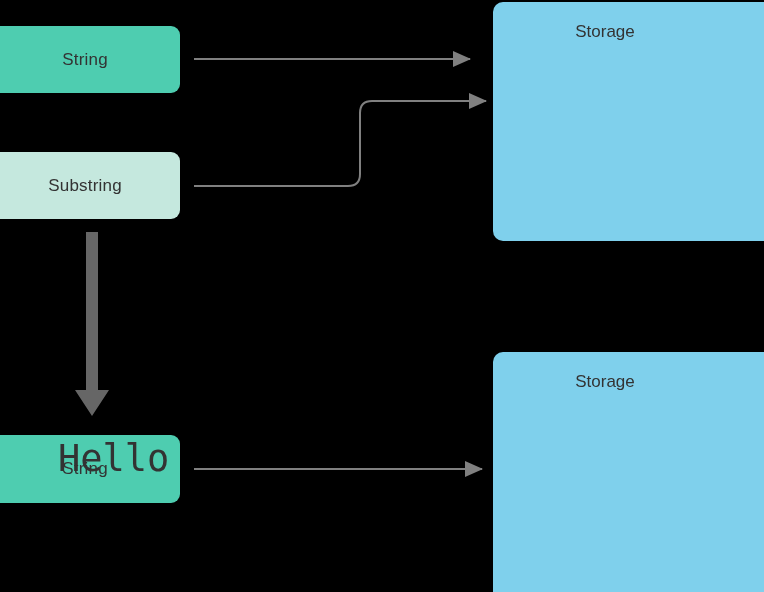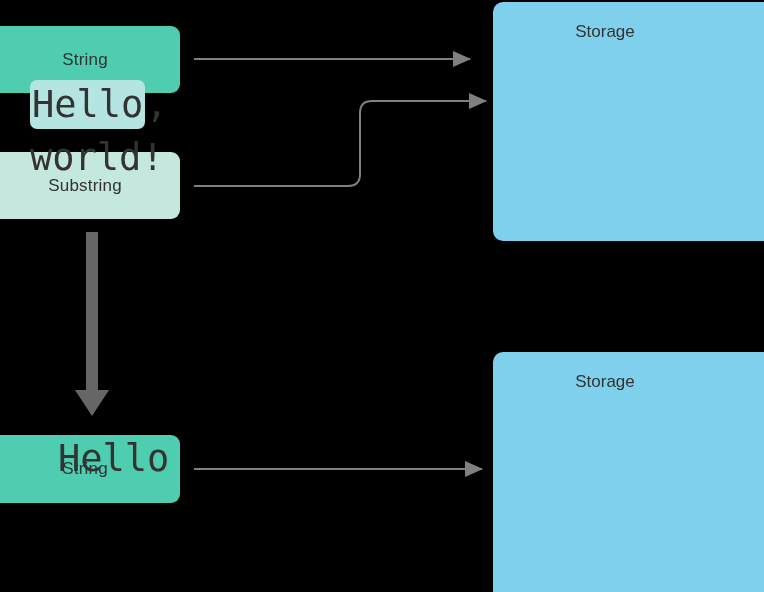--- a/index.html
+++ b/index.html
@@ -114,21 +114,20 @@
   </div>
 
   <div class="type-box value" id="string-bottom">
     <span>String</span>
   </div>
 
   <div class="storage-box" id="storage-top">
     <div class="storage-title">Storage</div>
   </div>
 
-  <div class="mono-block" id="storage-top-text"><span class="hl">Hello</span><span>,</span><br><span>world!</span></div>
 
   <div class="storage-box" id="storage-bottom">
     <div class="storage-title">Storage</div>
   </div>
 
   <div class="mono-block" id="storage-bottom-text">Hello</div>
 
   <svg class="conn" style="left:0;top:0;width:764px;height:592px">
     <defs>
       <marker id="ah" markerWidth="9" markerHeight="8" refX="8.5" refY="4" orient="auto" markerUnits="strokeWidth">

